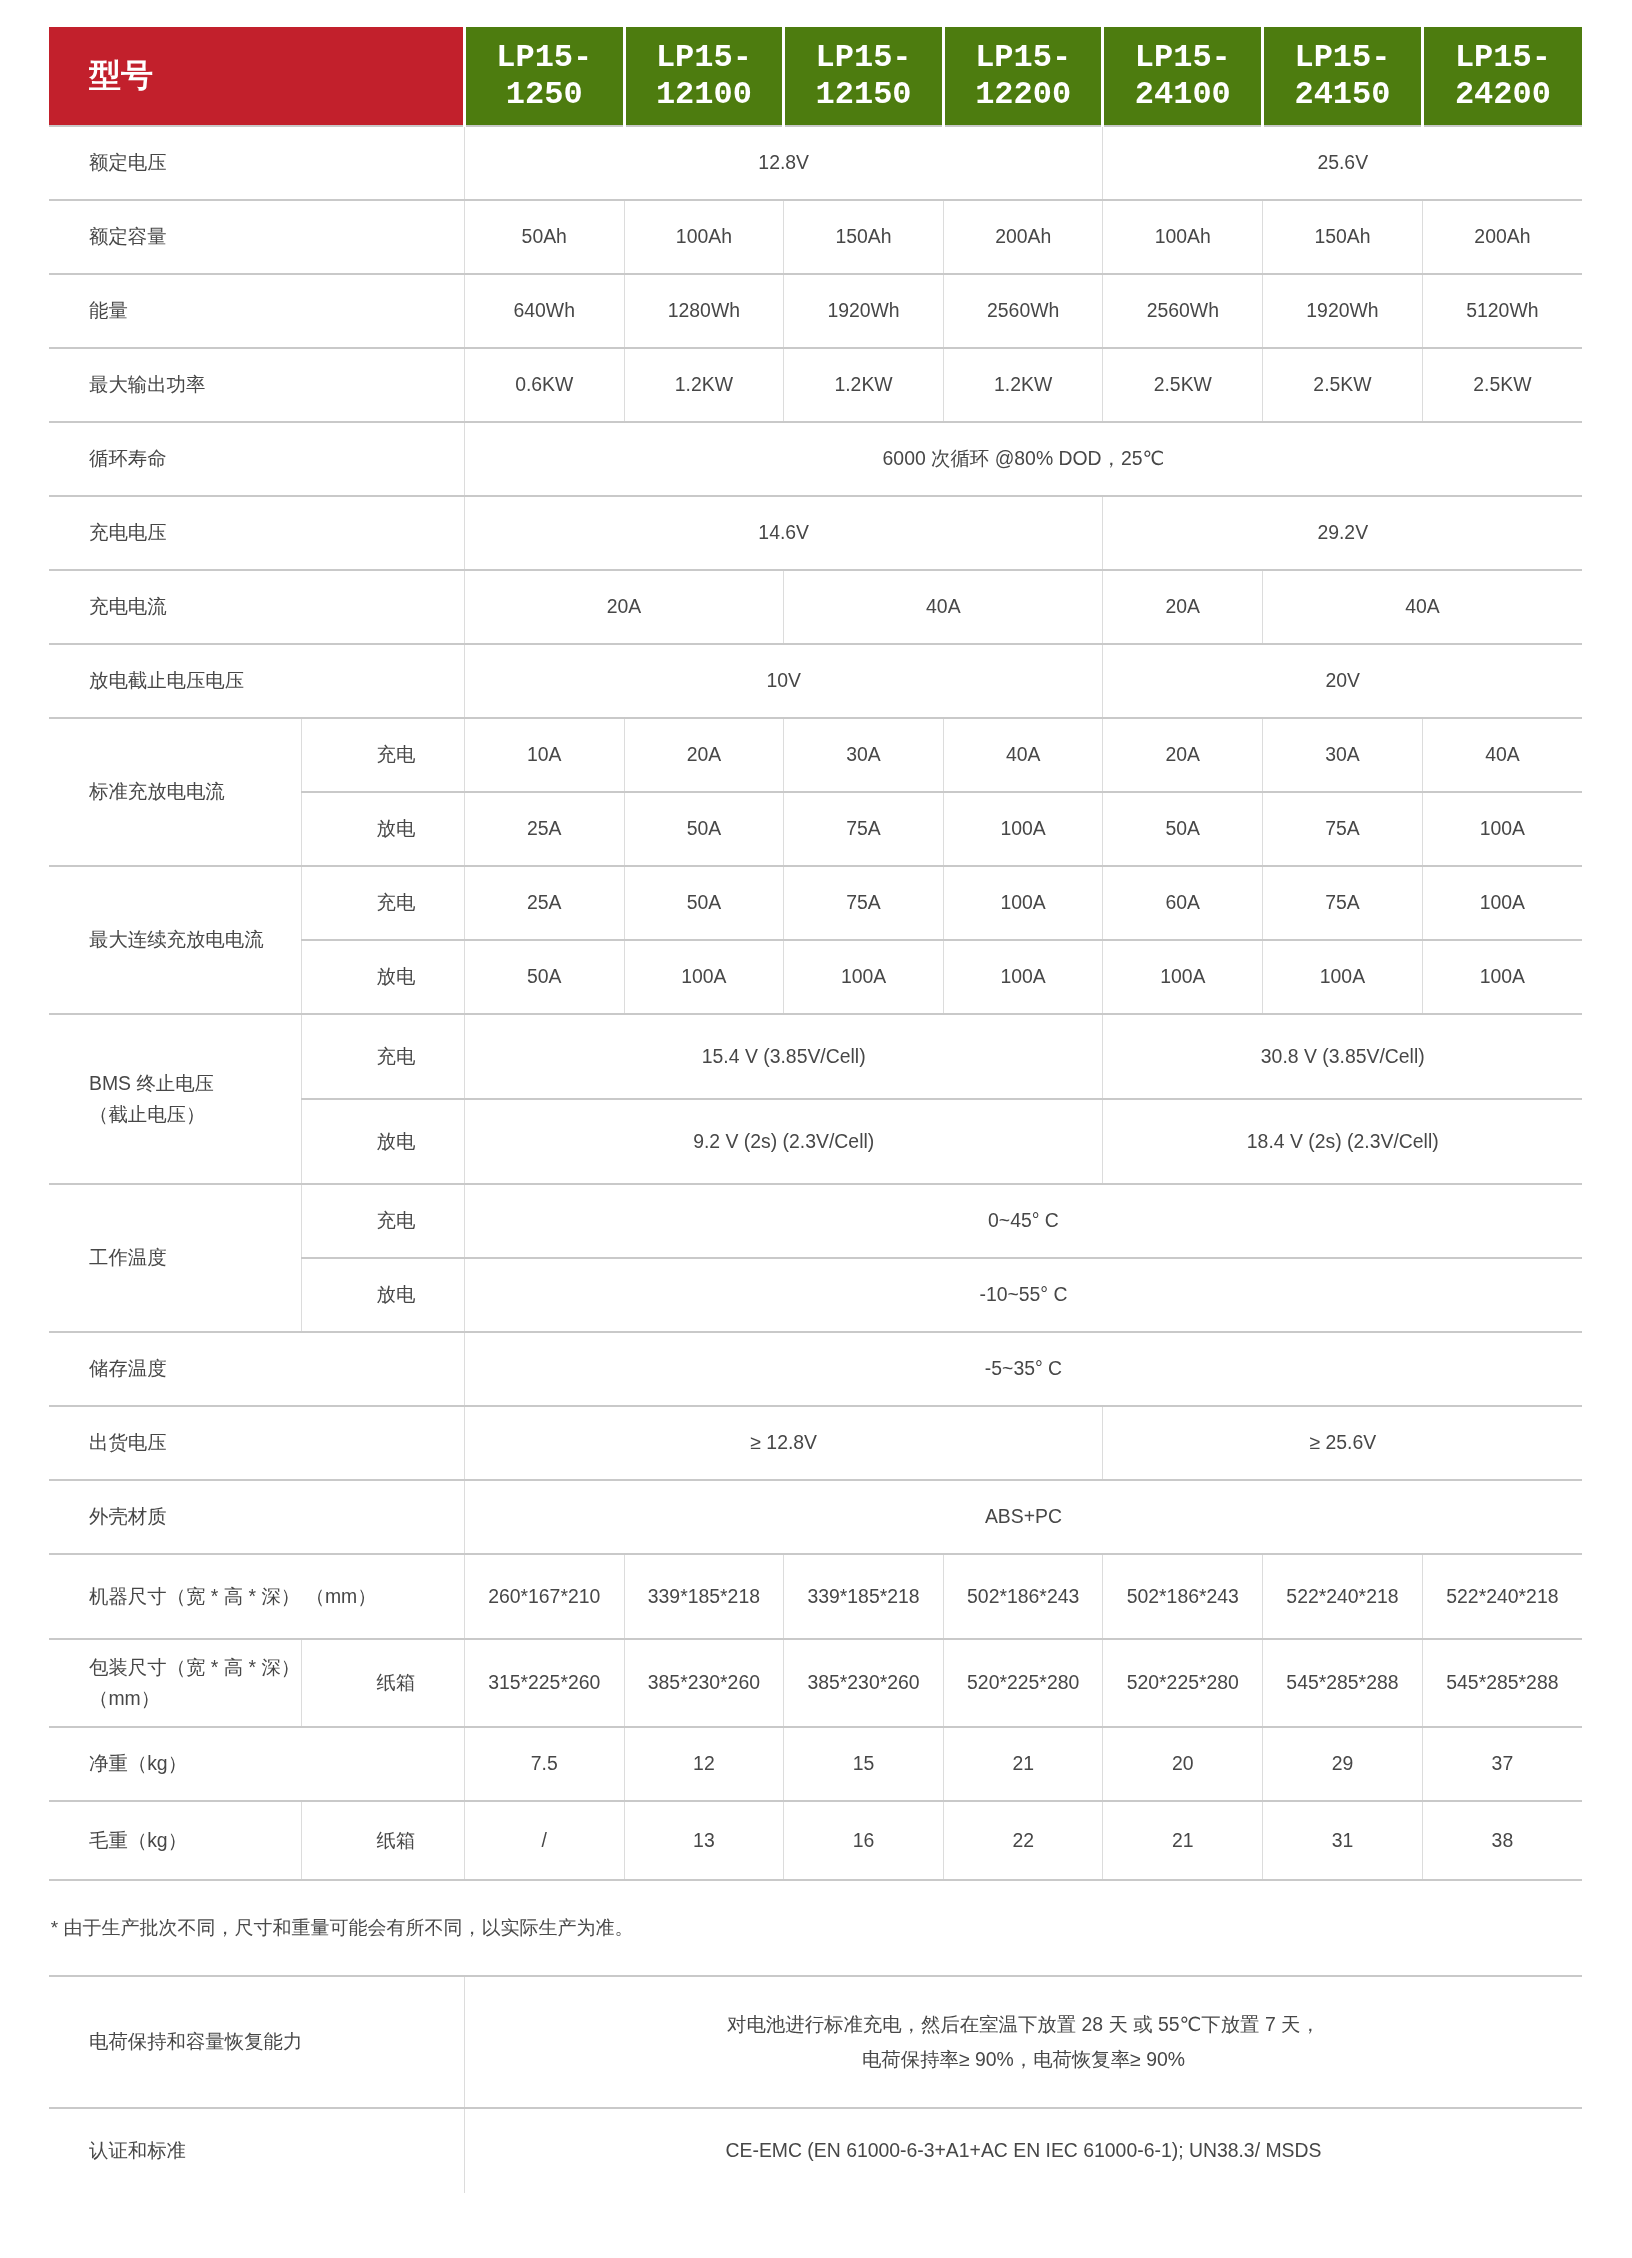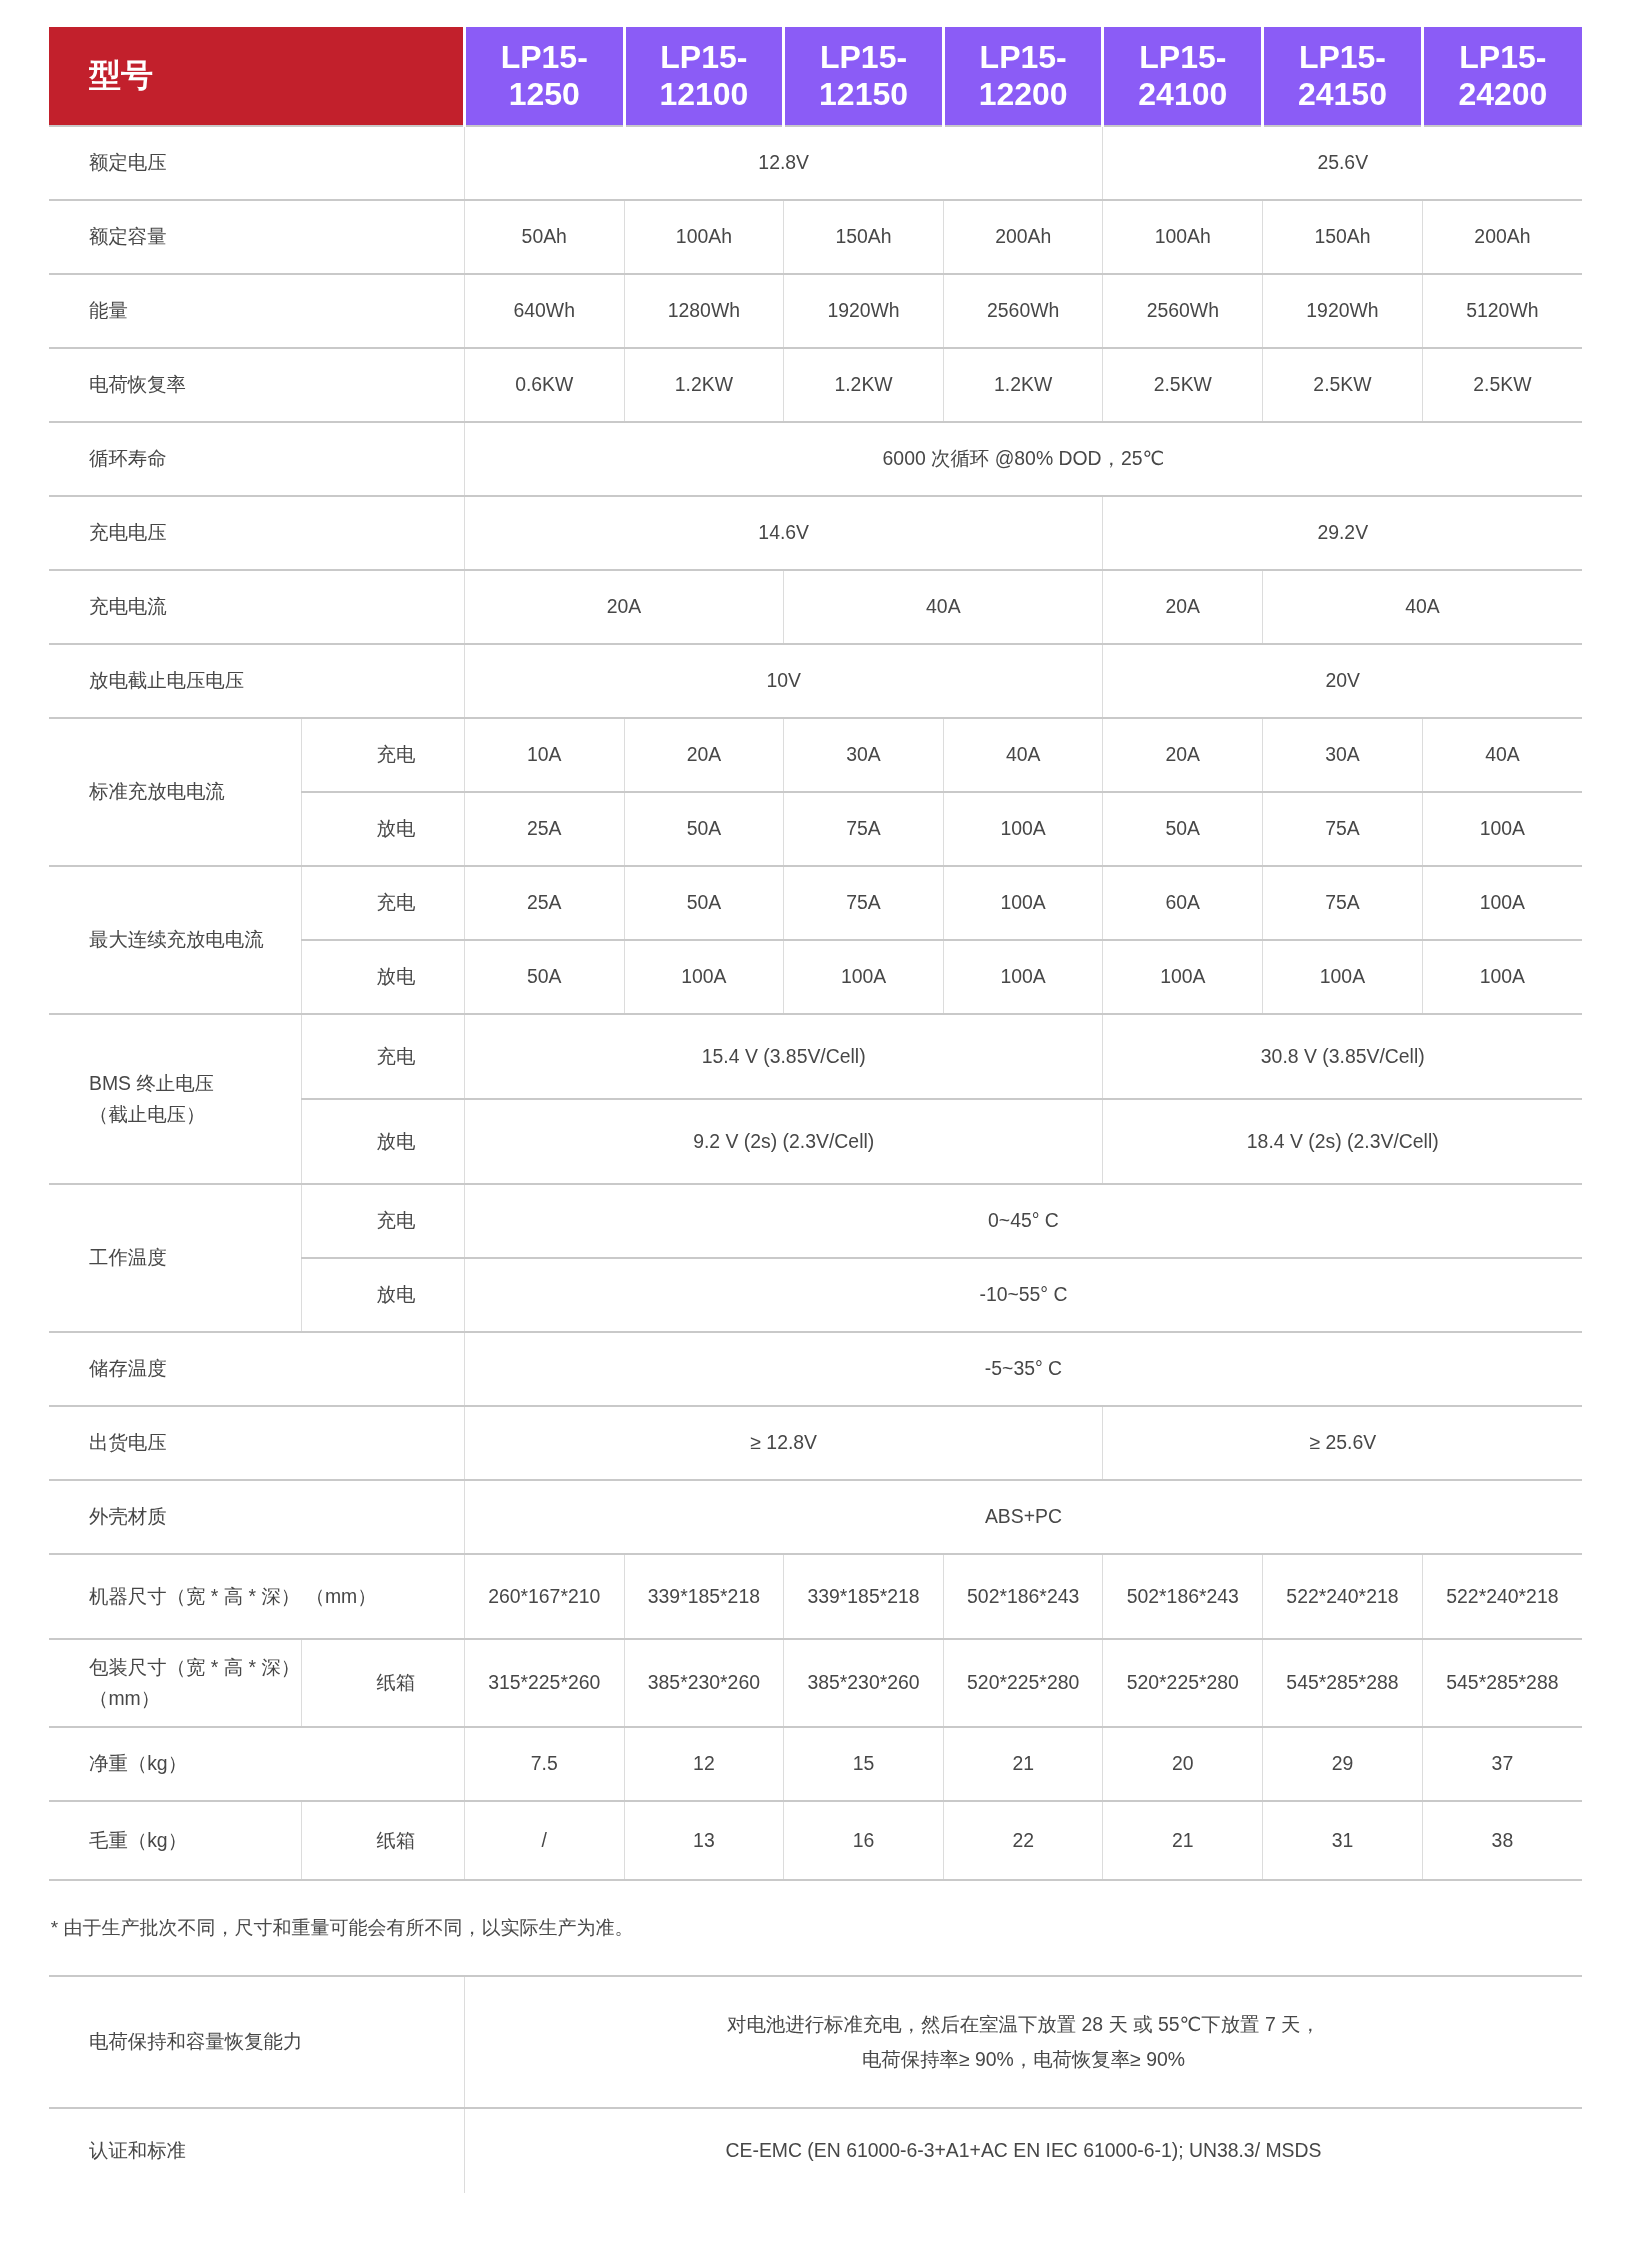--- a/index.html
+++ b/index.html
@@ -10,21 +10,21 @@
     font-family:"Liberation Sans","DejaVu Sans",sans-serif;
     color:#474747;
   }
   table { border-collapse:collapse; table-layout:fixed; width:100%; }
   td, th { box-sizing:border-box; vertical-align:middle; font-size:19.4px; font-weight:400; }
 
   
   thead th { border:none; color:#ffffff; font-size:32px; font-weight:700; }
   thead tr { height:99px; }
   th.corner { background:#c2202c; text-align:left; padding-left:40px; }
-  th.model  { background:#8b5cf6; text-align:center; border-left:3.5px solid #ffffff; padding:0 1.8px; }
+  th.model  { background:#4d7c0f; text-align:center; border-left:3.5px solid #ffffff; padding:0 1.8px;font-family:Liberation Mono, monospace; }
 
   tbody tr { height:74px; }
   tbody tr.h96  { height:85px; }
   tbody tr.h100 { height:88px; }
   tbody tr.h90  { height:79px; }
   tbody td { border-top:2.6px solid #c9c9c9; }
   tbody tr.last td { border-bottom:2.6px solid #c9c9c9; }
 
   td.lbl { text-align:left; padding-left:40px; white-space:pre-line; line-height:1.55; }
   td.sub { text-align:center; padding-left:26.5px; border-left:0.9px solid #dcdcdc; }
@@ -91,21 +91,21 @@
         <td class="lbl" colspan="2">能量</td>
         <td class="val">640Wh</td>
         <td class="val">1280Wh</td>
         <td class="val">1920Wh</td>
         <td class="val">2560Wh</td>
         <td class="val">2560Wh</td>
         <td class="val">1920Wh</td>
         <td class="val">5120Wh</td>
       </tr>
       <tr>
-        <td class="lbl" colspan="2">电荷恢复率</td>
+        <td class="lbl" colspan="2">最大输出功率</td>
         <td class="val">0.6KW</td>
         <td class="val">1.2KW</td>
         <td class="val">1.2KW</td>
         <td class="val">1.2KW</td>
         <td class="val">2.5KW</td>
         <td class="val">2.5KW</td>
         <td class="val">2.5KW</td>
       </tr>
       <tr>
         <td class="lbl" colspan="2">循环寿命</td>

